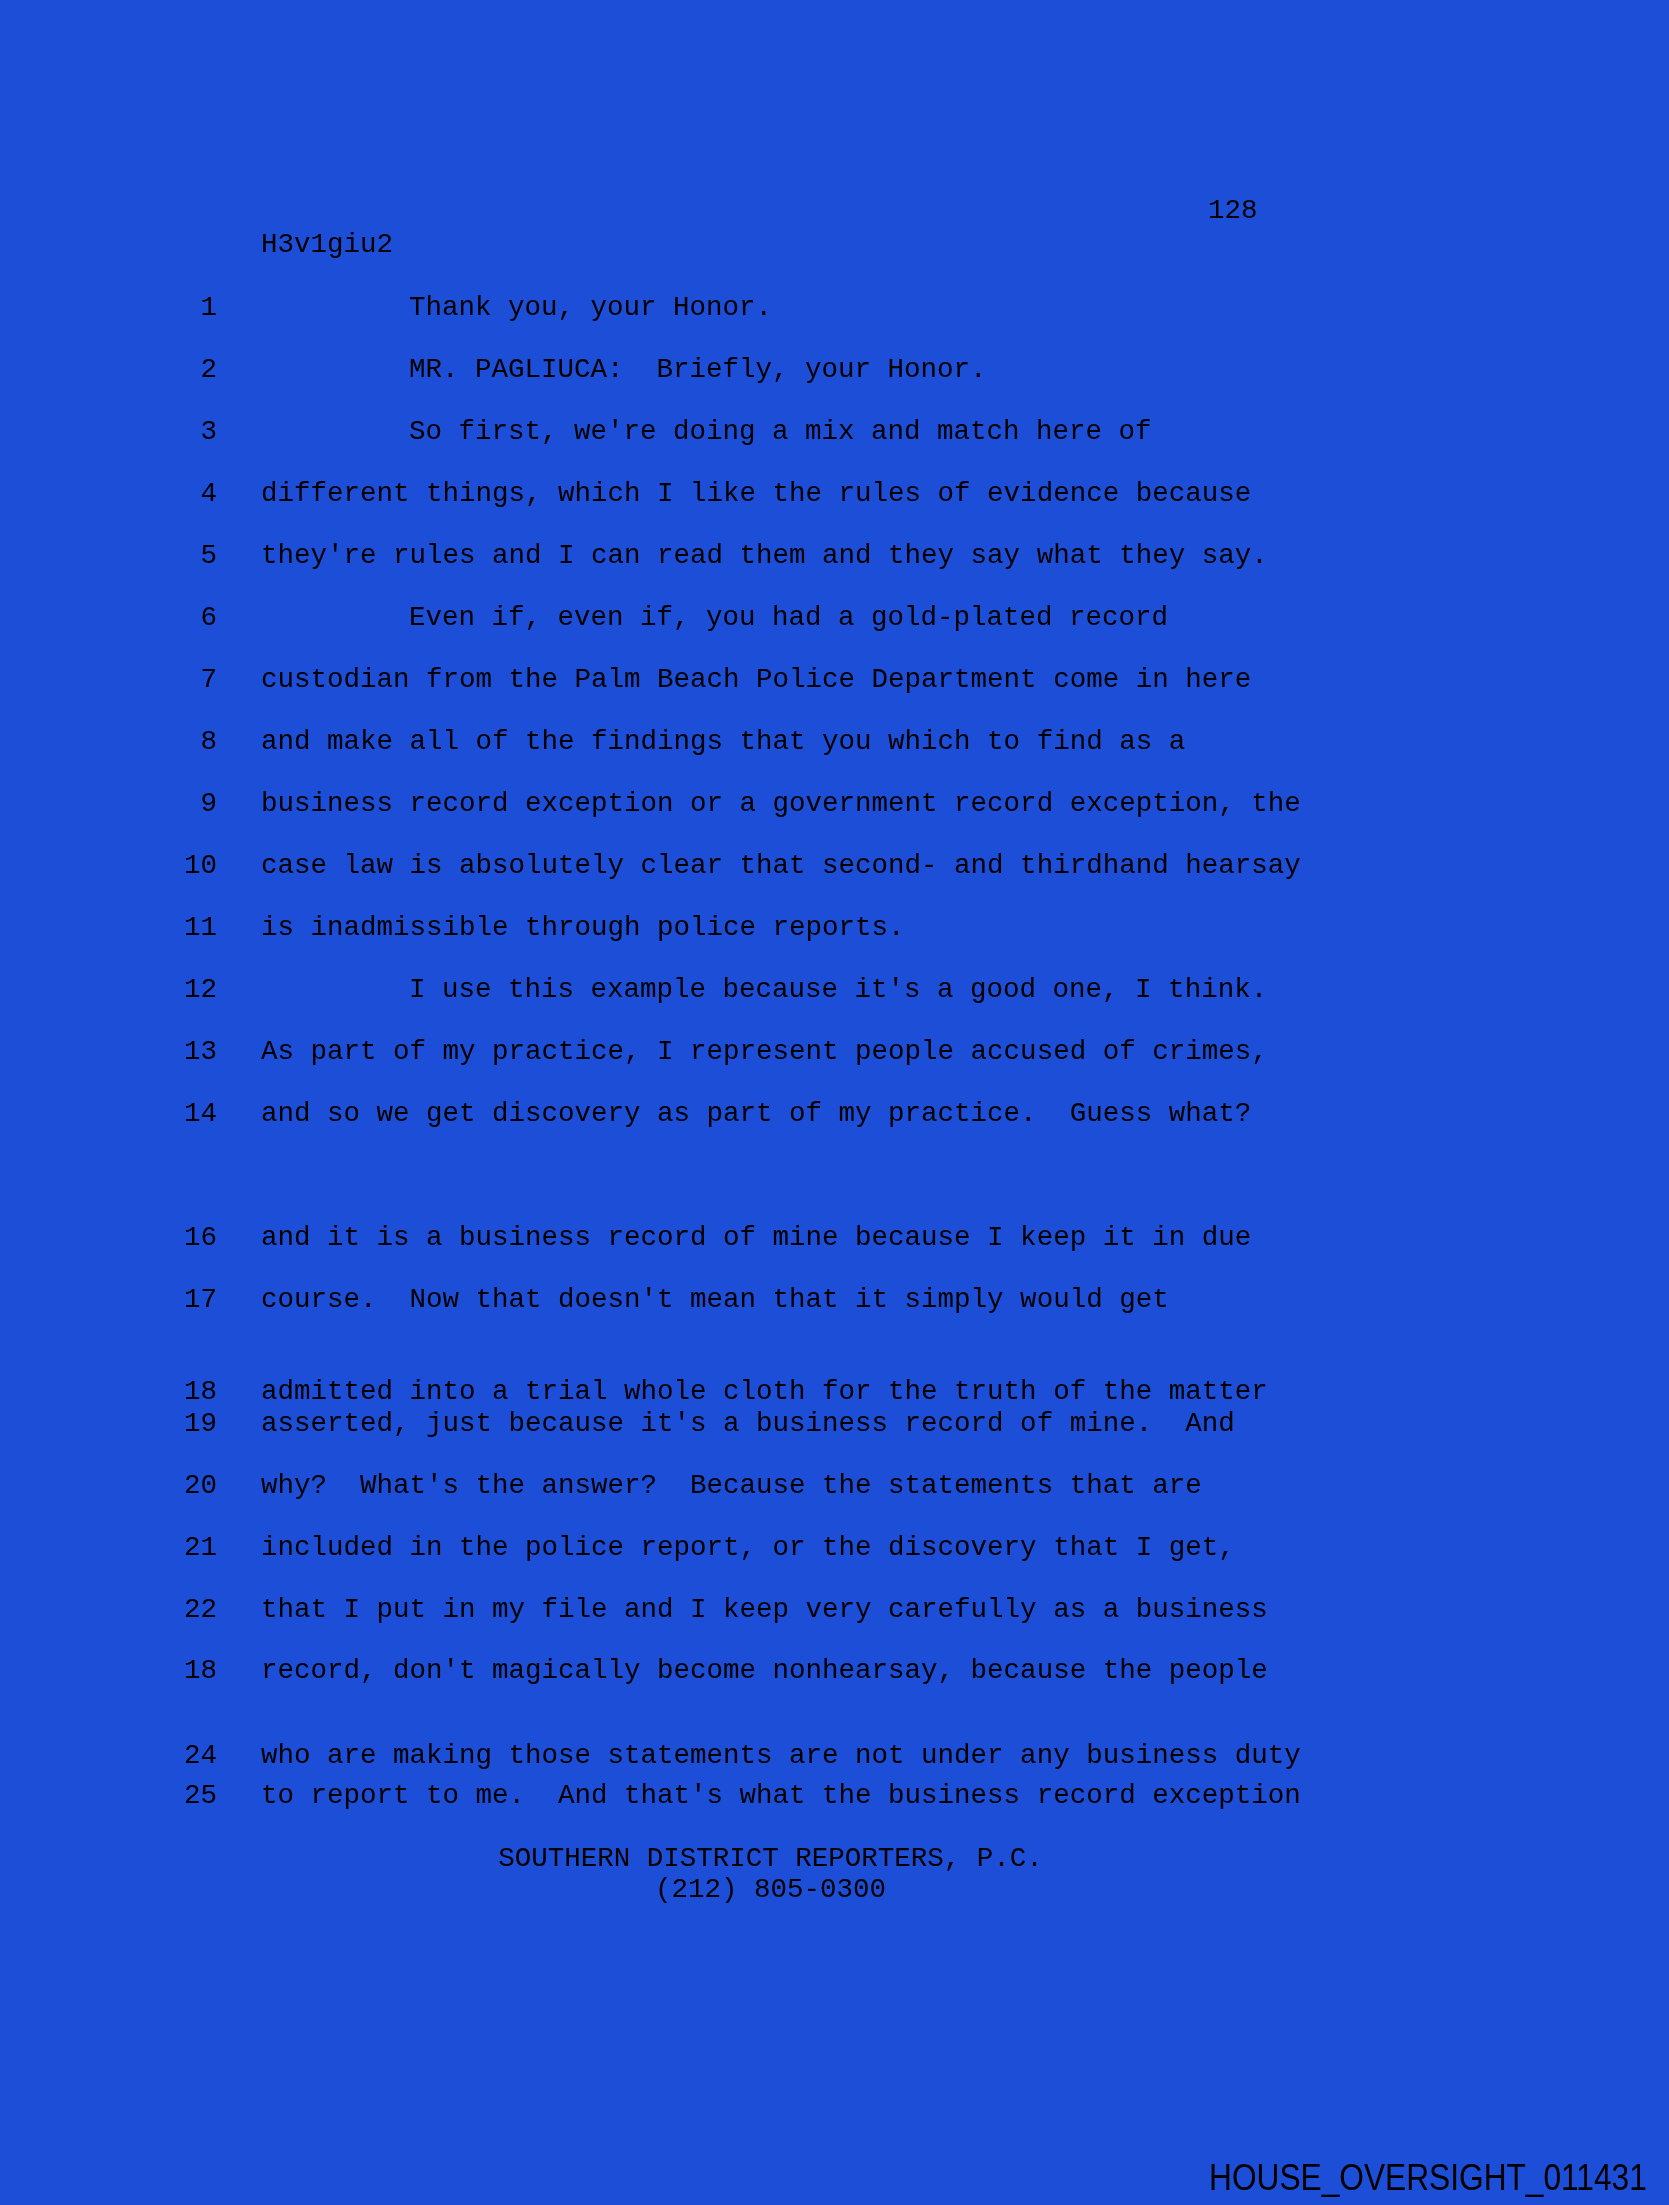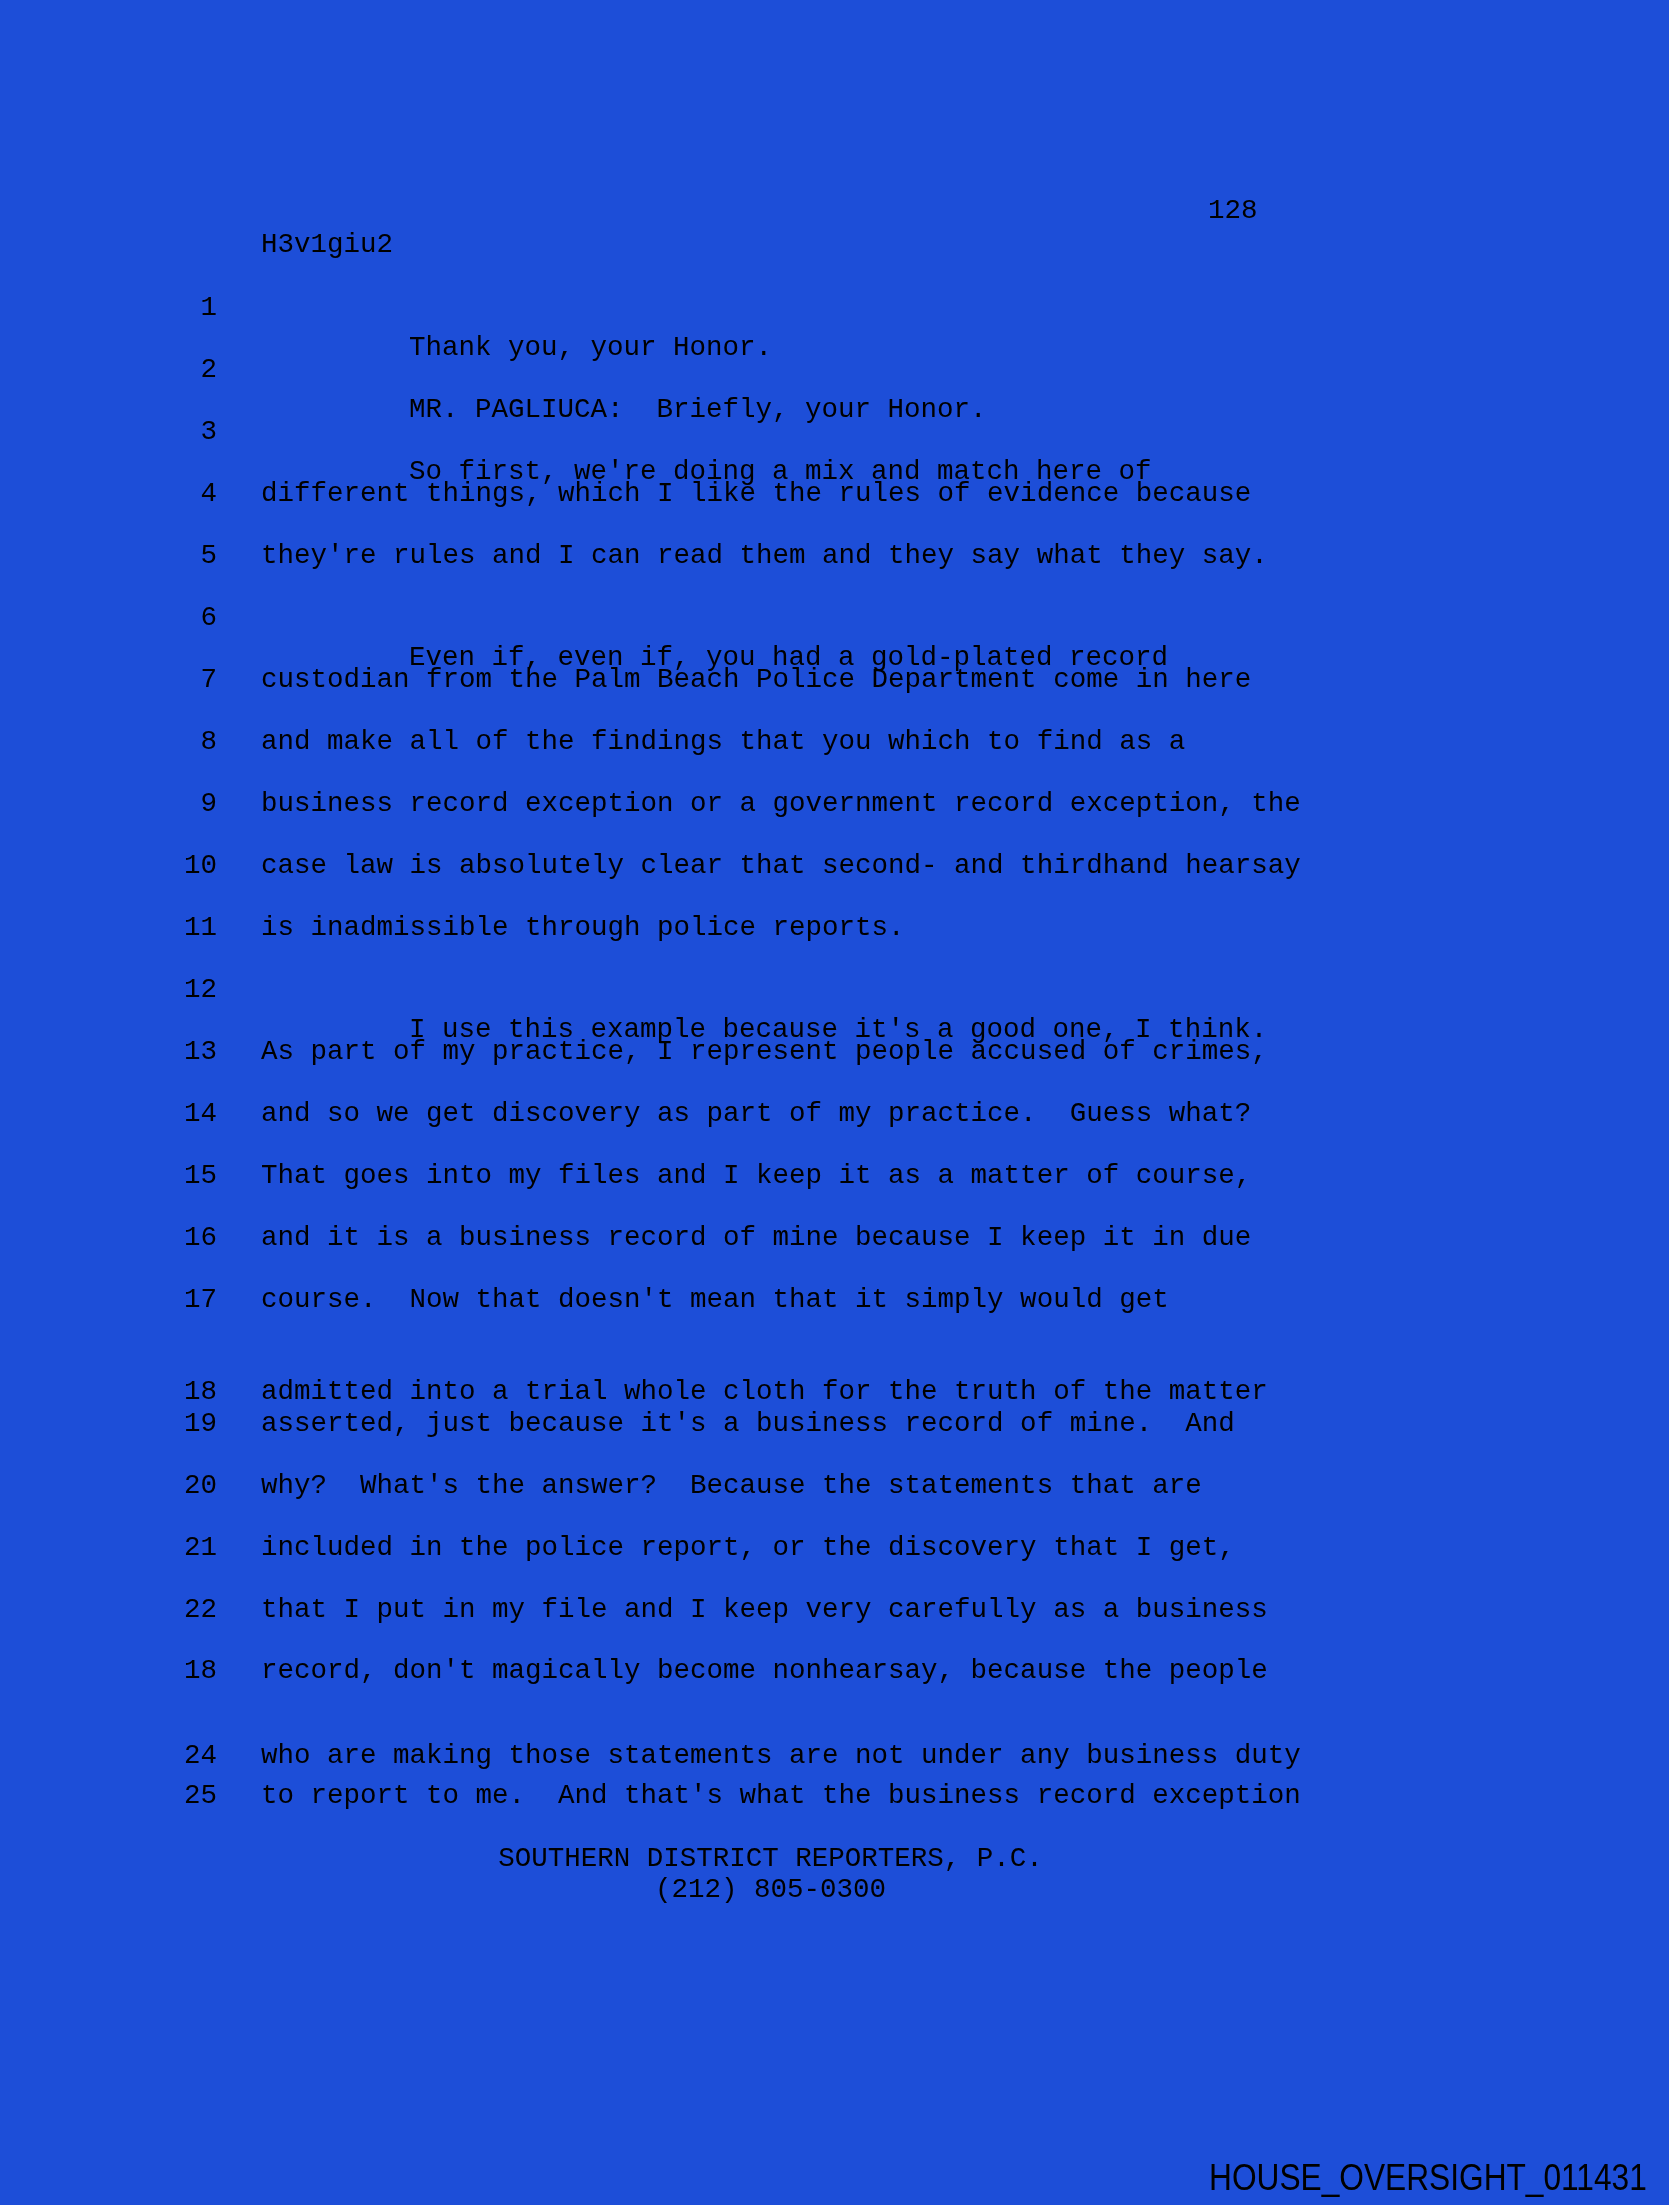--- a/index.html
+++ b/index.html
@@ -13,21 +13,21 @@
     font-size: 27.5px;
     line-height: 31px;
     color: #000000;
   }
   .abs { position: absolute; white-space: pre; }
   .pgnum   { left: 1208px; top: 195px; }
   .hdr     { left: 261px;  top: 229px; }
   .row     { position: absolute; left: 0; width: 1669px; height: 31px; }
   .num     { position: absolute; left: 157px; top: 0; width: 60px; text-align: right; white-space: pre; }
   .txt     { position: absolute; left: 261px; top: 0; white-space: pre; }
-  .indented .txt { left: 409px; margin-top: 40px; }
+  .indented .txt { left: 409px; }
   .footer1 { left: 261px; top: 1843px; width: 1019px; text-align: center; }
   .footer2 { left: 261px; top: 1874px; width: 1019px; text-align: center; }
   .watermark {
     left: 1209px; top: 2160px;
     font-family: "Liberation Sans", "DejaVu Sans", sans-serif;
     font-size: 36px; line-height: 1;
     transform: scaleX(0.88);
     transform-origin: left top;
     white-space: pre;
   }
@@ -89,24 +89,20 @@
     <span class="txt">I use this example because it's a good one, I think.</span>
   </div>
   <div class="row" style="top:1036px">
     <span class="num">13</span>
     <span class="txt">As part of my practice, I represent people accused of crimes,</span>
   </div>
   <div class="row" style="top:1098px">
     <span class="num">14</span>
     <span class="txt">and so we get discovery as part of my practice.  Guess what?</span>
   </div>
-  <div class="row" style="top:1160px">
-    <span class="num">15</span>
-    <span class="txt">That goes into my files and I keep it as a matter of course,</span>
-  </div>
   <div class="row" style="top:1222px">
     <span class="num">16</span>
     <span class="txt">and it is a business record of mine because I keep it in due</span>
   </div>
   <div class="row" style="top:1284px">
     <span class="num">17</span>
     <span class="txt">course.  Now that doesn't mean that it simply would get</span>
   </div>
   <div class="row" style="top:1376px">
     <span class="num">18</span>

